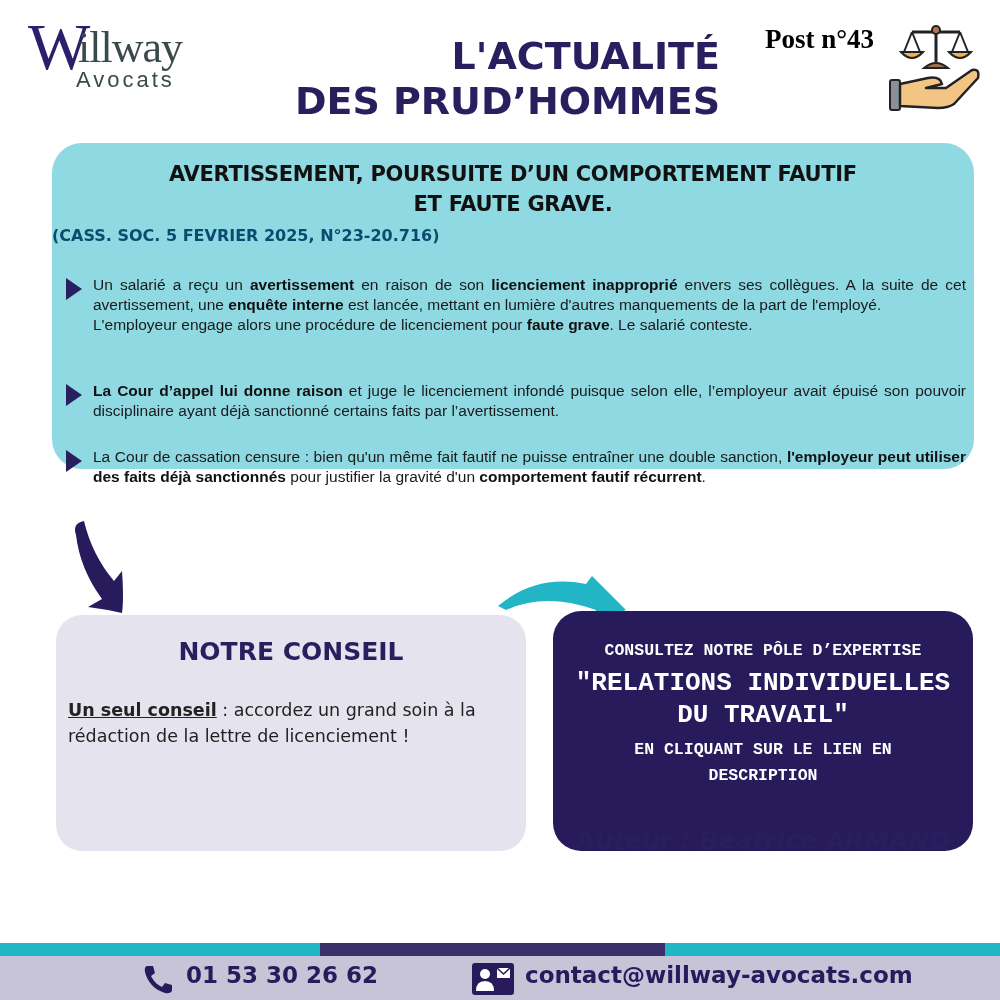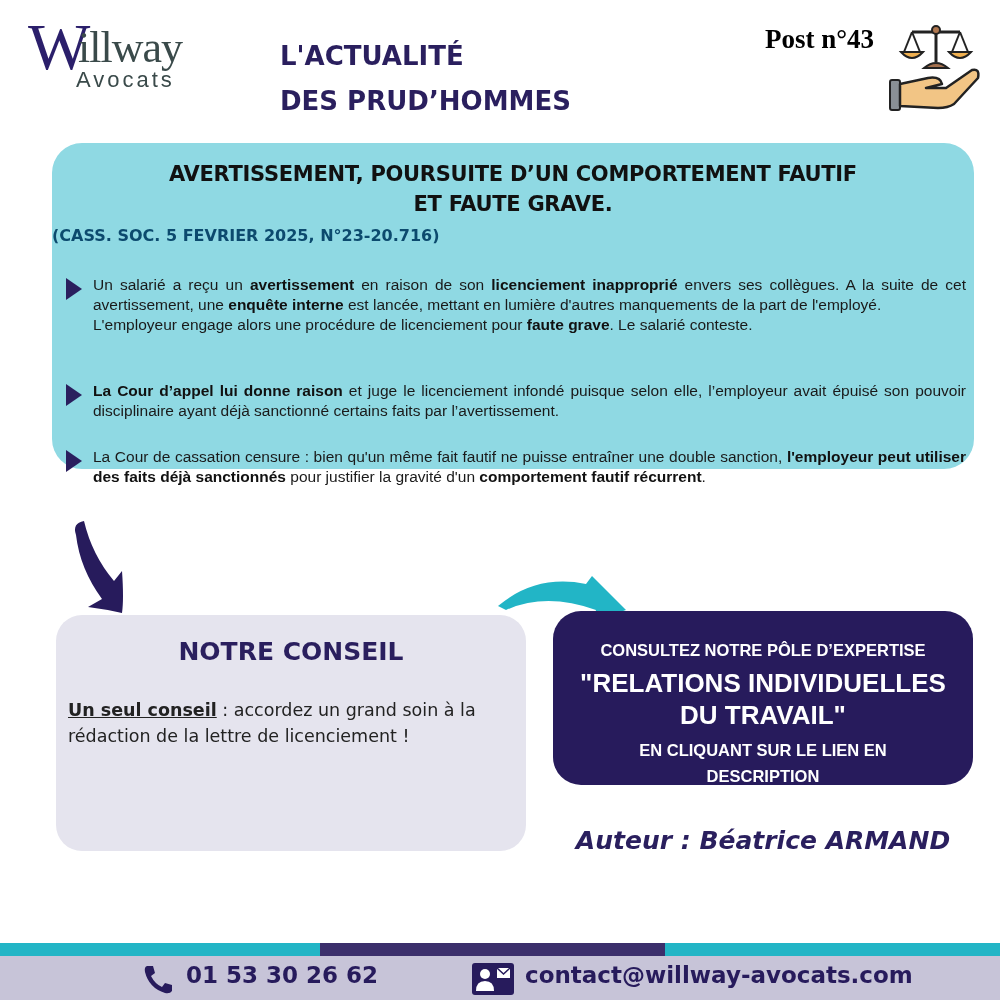--- a/index.html
+++ b/index.html
@@ -1,42 +1,42 @@
 <!DOCTYPE html>
 <html><head>
 <meta charset="utf-8">
 <style>
   * { box-sizing: border-box; margin: 0; padding: 0; }
   body { width: 1000px; height: 1000px; background: #ffffff; position: relative; overflow: hidden; font-family: "Liberation Sans", sans-serif; }
   .logo { position: absolute; left: 28px; top: 14px; width: 180px; height: 70px; }
   .logo .big-w { position: absolute; left: 0; top: 0; font-family: "Liberation Serif", serif; font-size: 66px; color: #2b1f6b; line-height: 1; letter-spacing: -4px; }
   .logo .illway { position: absolute; left: 50px; top: 12px; font-family: "Liberation Serif", serif; font-size: 44px; color: #3a4a4a; line-height: 1; letter-spacing: -1px; }
   .logo .vocats { position: absolute; left: 48px; top: 55px; font-family: "Liberation Sans", sans-serif; font-size: 22px; color: #3a4a4a; line-height: 1; letter-spacing: 3px; }
-  .main-title { position: absolute; left: 280px; top: 34px; width: 440px; text-align: left; color: #2a1f5e; font-weight: bold; font-size: 26px; line-height: 45px; font-family: "DejaVu Sans", sans-serif; }
+  .main-title { position: absolute; left: 280px; top: 34px; width: 440px; text-align: right; color: #2a1f5e; font-weight: bold; font-size: 38px; line-height: 45px; font-family: "DejaVu Sans", sans-serif; }
   .post-num { position: absolute; left: 733px; top: 24px; font-size: 27px; font-weight: bold; color: #000000; font-family: Liberation Serif, serif; margin-left: 32px; }
   .scales-icon { position: absolute; left: 888px; top: 18px; width: 96px; height: 96px; }
 
   .case-box { position: absolute; left: 52px; top: 143px; width: 922px; height: 326px; background: #8fd9e3; border-radius: 30px; }
   .case-title { position: absolute; left: 0; top: 16px; width: 100%; text-align: center; font-family: "DejaVu Sans", sans-serif; font-weight: bold; font-size: 21px; color: #111; line-height: 30px; letter-spacing: -0.3px; }
   .case-ref { position: absolute; left: 0; top: 83px; width: 100%; text-align: left; font-family: "DejaVu Sans", sans-serif; font-weight: bold; font-size: 16px; color: #0c4a6e; }
   .bullet { position: absolute; left: 14px; width: 900px; font-family: "Liberation Sans", sans-serif; font-size: 15.5px; line-height: 20px; color: #1a1a1a; text-align: justify; }
   .bullet .tri { position: absolute; left: 0; top: 3px; width: 0; height: 0; border-top: 11px solid transparent; border-bottom: 11px solid transparent; border-left: 16px solid #2a1f5e; }
   .bullet .txt { margin-left: 27px; display: block; }
   .bullet b { font-weight: bold; color: #111; }
 
   .arrow-down { position: absolute; left: 70px; top: 515px; width: 70px; height: 100px; }
   .arrow-curve { position: absolute; left: 496px; top: 570px; width: 150px; height: 60px; }
 
   .advice-box { position: absolute; left: 56px; top: 591px; width: 470px; height: 236px; background: #e5e4ee; border-radius: 26px; margin-top: 24px; }
   .advice-title { position: absolute; left: 0; top: 22px; width: 100%; text-align: center; font-family: "DejaVu Sans", sans-serif; font-weight: bold; font-size: 25px; color: #2a1f5e; }
   .advice-text { position: absolute; left: 12px; top: 82px; width: 460px; font-family: "DejaVu Sans", sans-serif; font-size: 17.5px; line-height: 26px; color: #222; }
   .advice-text u { font-weight: bold; }
   .advice-contact { position: absolute; left: 0; top: 160px; width: 100%; text-align: center; font-family: "DejaVu Sans", sans-serif; font-weight: bold; font-size: 16.5px; line-height: 26px; color: #111; }
 
-  .expertise-box { position: absolute; left: 553px; top: 611px; width: 420px; height: 174px; background: #271b5c; border-radius: 28px; color: #fff; text-align: center; font-family: Liberation Sans, sans-serif; font-weight: bold; }
+  .expertise-box { position: absolute; left: 553px; top: 611px; width: 420px; height: 240px; background: #271b5c; border-radius: 28px; color: #fff; text-align: center; font-family: Liberation Mono, monospace; font-weight: bold; }
   .exp-line1 { position: absolute; left: 0; top: 30px; width: 100%; font-size: 16.5px; }
   .exp-line2 { position: absolute; left: 0; top: 56px; width: 100%; font-size: 26px; line-height: 32px; }
   .exp-line3 { position: absolute; left: 0; top: 126px; width: 100%; font-size: 16.5px; line-height: 26px; }
 
   .author { position: absolute; left: 553px; top: 826px; width: 420px; text-align: center; font-family: "DejaVu Sans", sans-serif; font-weight: bold; font-style: italic; font-size: 25px; color: #2a1f5e; }
 
   .footer-bar { position: absolute; left: 0; top: 943px; width: 1000px; height: 13px; }
   .fb-seg { position: absolute; top: 0; height: 13px; }
   .footer { position: absolute; left: 0; top: 956px; width: 1000px; height: 44px; background: #c7c4d8; }
   .phone-icon { position: absolute; left: 143px; top: 8px; width: 30px; height: 30px; }

